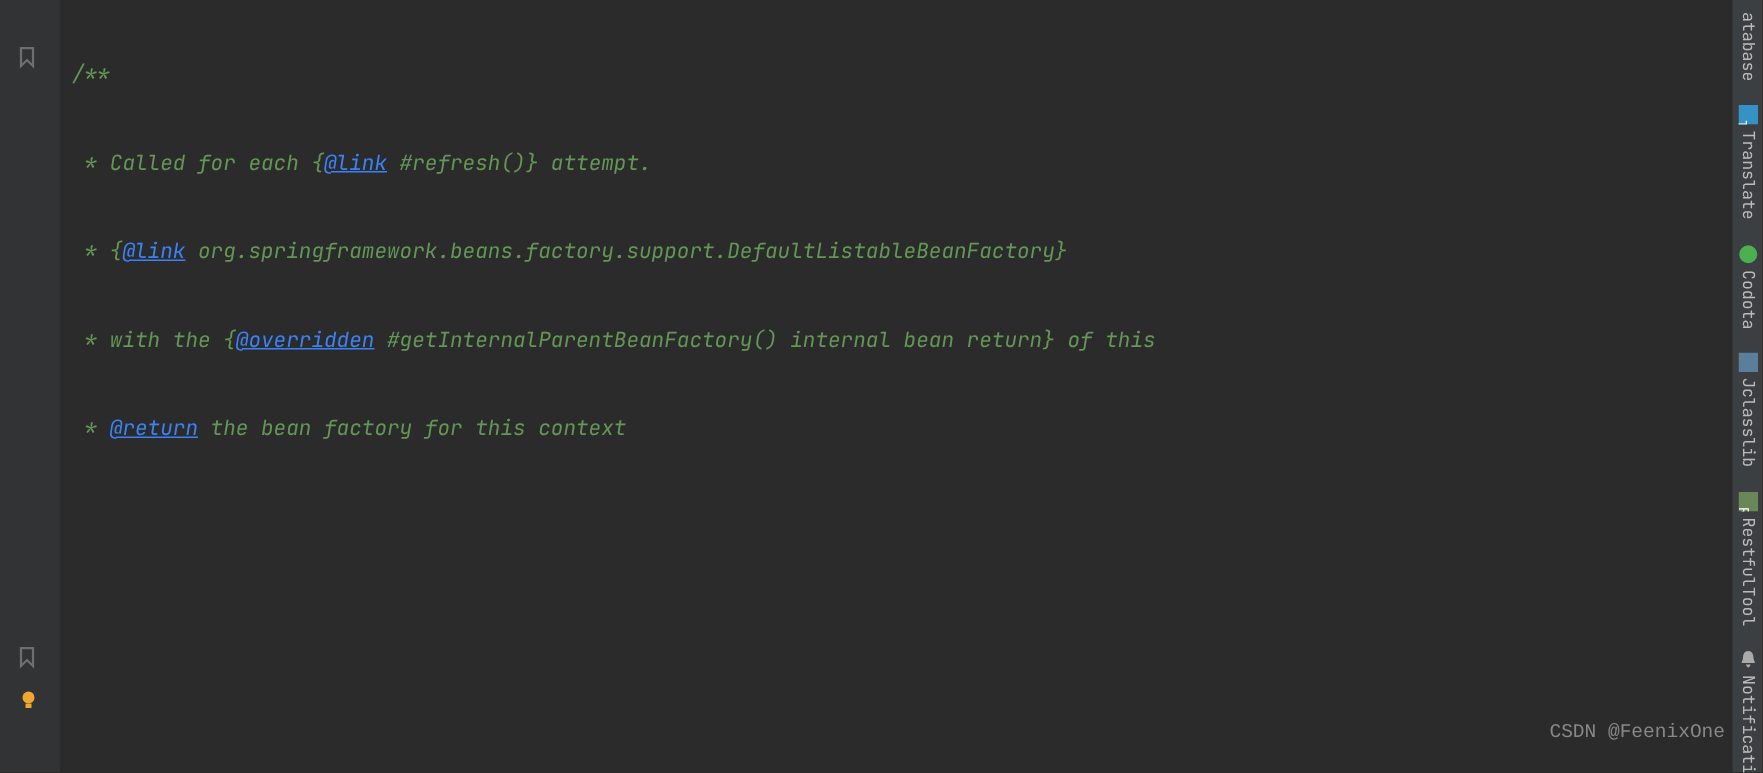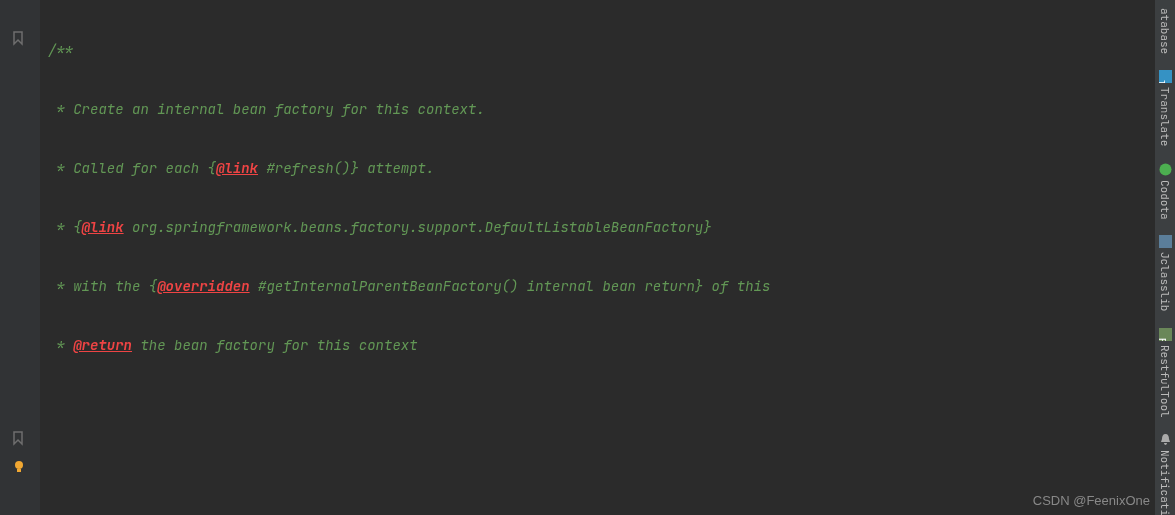--- a/index.html
+++ b/index.html
@@ -39,21 +39,21 @@
     }
     .code-content {
       flex: 1;
       padding: 6px 0 0 8px;
       line-height: 29.5px;
       white-space: pre;
       overflow: hidden;
     }
     .line { display: block; height: 29.5px; }
     .comment { color: #629755; }
-    .comment-tag-bold { color: #ef4444; font-weight: bold; text-decoration: underline; font-style: italic; }
+    .comment-tag-bold { color: #3b82f6; font-weight: normal; text-decoration: underline; font-style: italic; }
     .side-tabs {
       position: absolute;
       right: 0;
       top: 0;
       width: 20px;
       height: 100%;
       background: #3c3f41;
       display: flex;
       flex-direction: column;
       align-items: center;
@@ -71,25 +71,25 @@
       gap: 4px;
     }
     .side-tab-icon {
       width: 13px;
       height: 13px;
       display: inline-block;
     }
     .watermark {
       position: absolute;
       right: 25px;
-      bottom: 7px;
+      bottom: 20px;
       color: #888888;
       font-size: 13px;
       font-style: normal;
-      font-family: Liberation Sans, sans-serif;
+      font-family: Liberation Mono, monospace;
     }
     .bookmark-svg {
       fill: none;
       stroke: #6e6e6e;
       stroke-width: 1.5;
     }
   </style>
 </head>
 <body>
 
@@ -101,21 +101,20 @@
     <svg class="gutter-icon" style="top:430px" viewBox="0 0 16 16">
         <path class="bookmark-svg" d="M4 2 L12 2 L12 14 L8 10 L4 14 Z"></path>
       </svg>
     <svg class="lightbulb" viewBox="0 0 14 14">
         <circle cx="7" cy="5" r="4" fill="#f0a732"></circle>
         <rect x="5" y="9" width="4" height="3" fill="#f0a732"></rect>
       </svg>
   </div>
   <div class="code-content">
 <span class="line"><span class="comment">/**</span></span>
-<span class="line"><span class="comment"> * </span><span class="comment">Create an internal bean factory for this context.</span></span>
 <span class="line"><span class="comment"> * </span><span class="comment">Called for each {</span><span class="comment-tag-bold">@link</span><span class="comment"> #refresh()</span><span class="comment">} attempt.</span></span>
 <span class="line"><span class="comment"> * {</span><span class="comment-tag-bold">@link</span><span class="comment"> org.springframework.beans.factory.support.DefaultListableBeanFactory</span><span class="comment">}</span></span>
 <span class="line"><span class="comment"> * </span><span class="comment">with the {</span><span class="comment-tag-bold">@overridden</span><span class="comment"> #getInternalParentBeanFactory() internal bean return</span><span class="comment">} of this</span></span>
 <span class="line"><span class="comment"> * </span><span class="comment-tag-bold">@return</span><span class="comment"> the bean factory for this context</span></span>
 
 
 
 
 
 

